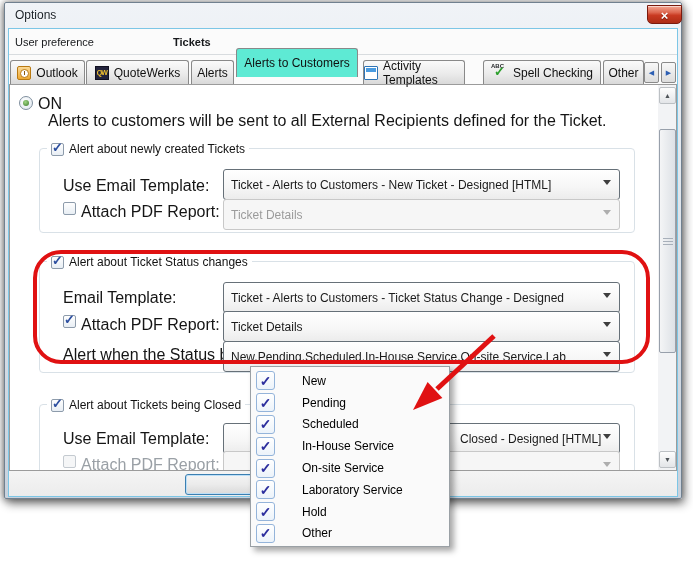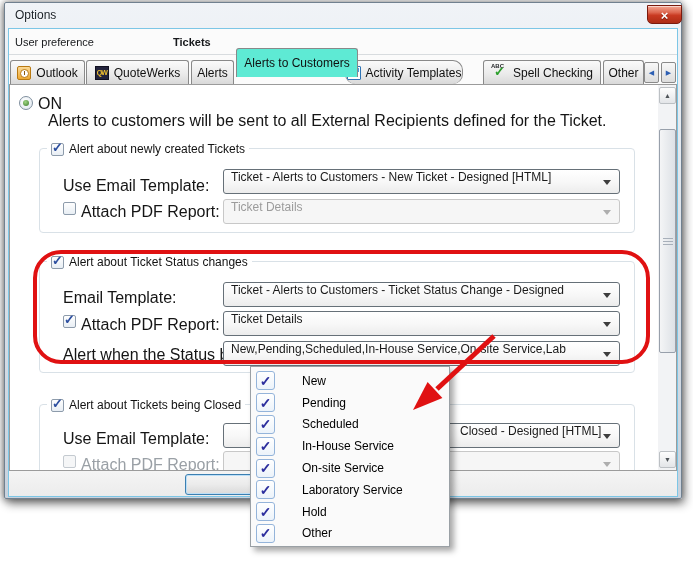--- a/index.html
+++ b/index.html
@@ -64,23 +64,23 @@
   .grp { position:absolute; border:1px solid #d9e1e7; border-radius:4px; background:transparent; }
   .grp-title { position:absolute; display:flex; align-items:center; gap:5px; background:#ffffff;
     padding:0 4px; font-size:12px; height:16px; color:#121212; white-space:nowrap; }
 
   .cb { width:13px; height:13px; border:1px solid #8d9bab; border-radius:2px;
     background:linear-gradient(180deg,#fefefe,#e8eef4); position:relative; flex:none; cursor:pointer; }
   .cb.abs { position:absolute; }
   .cb .mark { position:absolute; left:0px; top:-3px; font-size:13px; font-weight:bold; color:#2d4fa0; line-height:13px; }
   .cb.disabled { border-color:#c4cad0; background:#f5f6f7; }
 
-  .combo { position:absolute; left:213px; width:397px; height:25px; border:1px solid #667078; border-radius:3px;
+  .combo { position:absolute; left:213px; width:397px; height:31px; border:1px solid #667078; border-radius:3px;
     background:linear-gradient(180deg,#ffffff 0%,#f7f7f7 55%,#ececec 100%);
-    display:flex; align-items:flex-start; overflow:hidden; cursor:pointer; }
+    display:flex; align-items:center; overflow:hidden; cursor:pointer; }
   .combo .val { font-size:12px; color:#1a1a1a; padding-left:7px; white-space:nowrap; }
   .combo .val.shifted { padding-left:236px; }
   .combo .arr { position:absolute; right:8px; top:10px; width:0; height:0;
     border-left:4px solid transparent; border-right:4px solid transparent; border-top:5px solid #3e3e3e; }
   .combo.disabled { border-color:#c8c8c8; background:#f6f6f6; }
   .combo.disabled .val { color:#9b9b9b; }
   .combo.disabled .arr { border-top-color:#aeaeae; }
 
   
   .sb { position:absolute; left:648px; top:0; width:19px; height:385px; background:#f2f3f5; }
@@ -139,21 +139,21 @@
             <i>QW</i>
           </span>
         <span>QuoteWerks</span>
       </div>
       <div class="tab" style="left:182px;width:43px;">
         <span>Alerts</span>
       </div>
       <div class="tab active" style="left:227px;width:122px;">
         <span>Alerts to Customers</span>
       </div>
-      <div class="tab" style="left:336px;width:118px;border-radius:10px;">
+      <div class="tab" style="left:354px;width:102px;">
         <span class="ti ti-win"></span>
         <span>Activity Templates</span>
       </div>
       <div class="tab" style="left:474px;width:118px;">
         <span class="ti ti-spell">
             <em>ABC</em>
             <b>✓</b>
           </span>
         <span>Spell Checking</span>
       </div>

